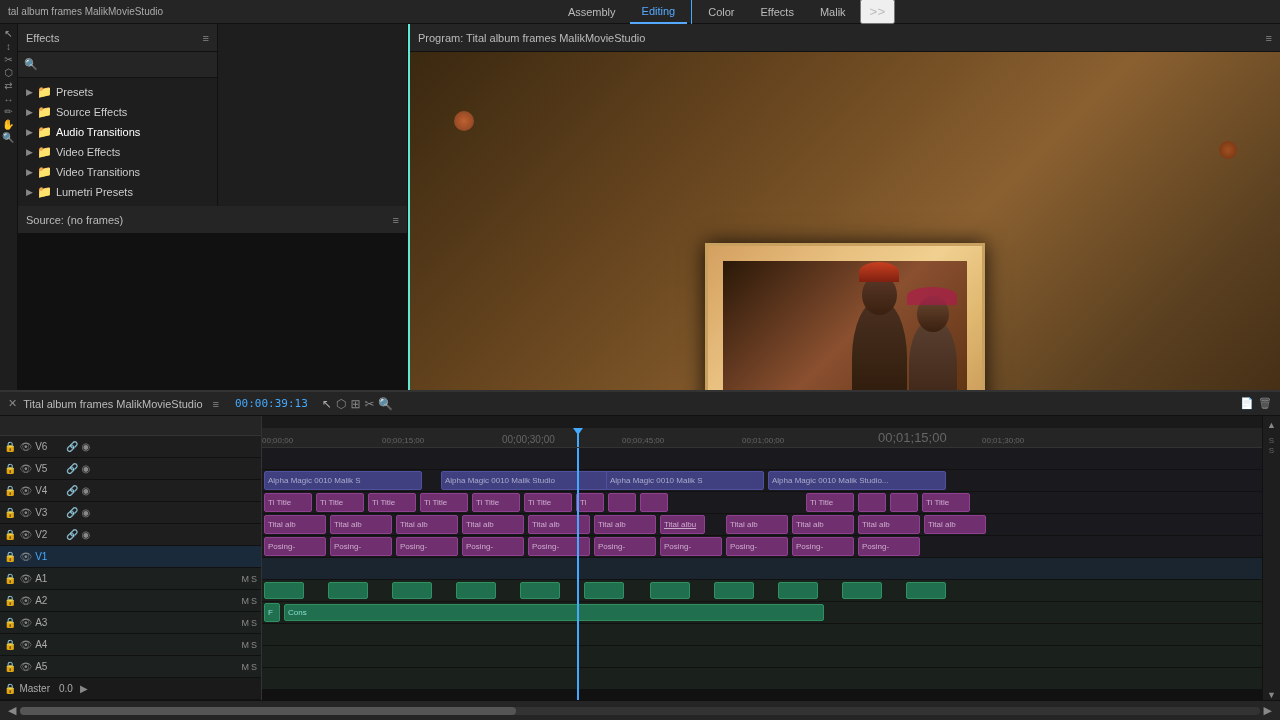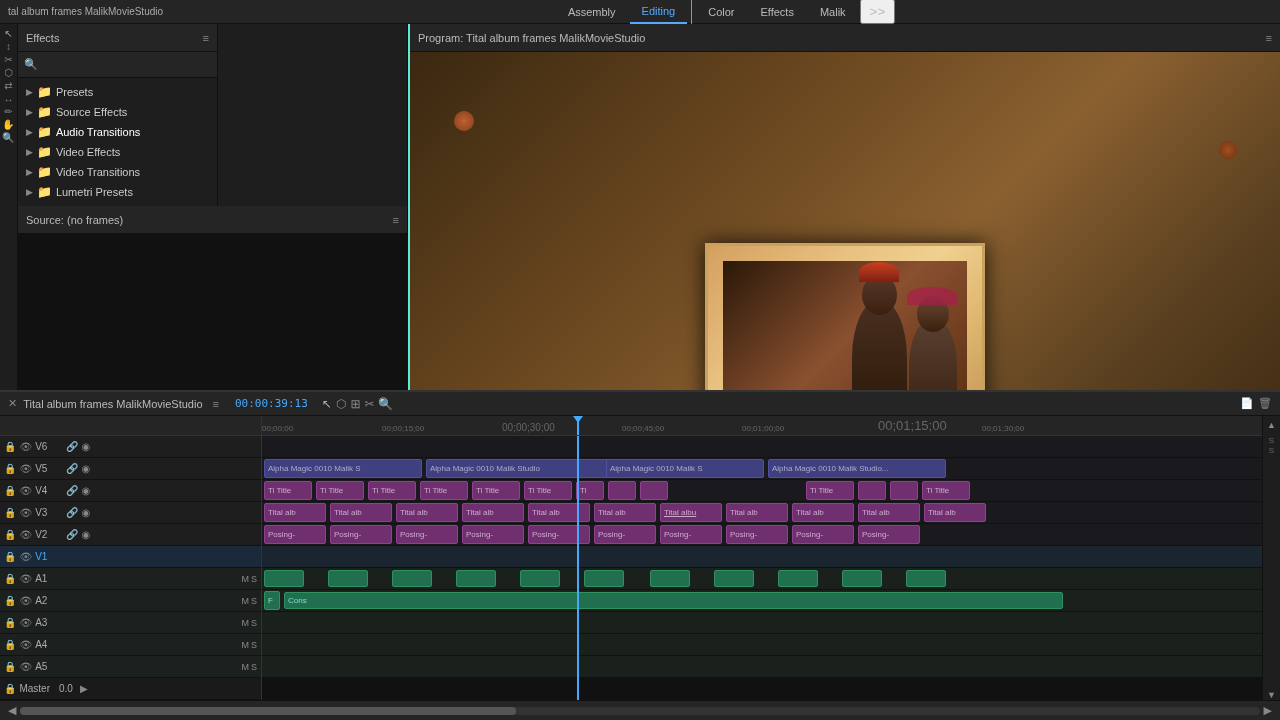--- a/index.html
+++ b/index.html
@@ -753,21 +753,21 @@
       </div>
 
       <div class="master-row">
         <span class="track-lock">🔒</span>
         <span class="track-name">Master</span>
         <span style="color:#aaa;font-size:10px;margin-left:6px;">0.0</span>
         <span style="margin-left:4px;color:#888;cursor:pointer;font-size:10px;">▶</span>
       </div>
     </div>
 
-    <div style="flex:1;overflow-x:auto;overflow-y:hidden;position:relative;">
+    <div style="flex:1;overflow-x:auto;overflow-y:hidden;position:relative;margin-top:12px;">
 
       <div style="height:20px;background:#252525;border-bottom:1px solid #333;position:relative;display:flex;align-items:flex-end;padding-bottom:2px;">
         <span style="position:absolute;left:0px;font-size:8px;color:#666;">00;00;00</span>
         <span style="position:absolute;left:120px;font-size:8px;color:#666;">00;00;15;00</span>
         <span style="position:absolute;left:240px;font-size:10px;color:#666;">00;00;30;00</span>
         <span style="position:absolute;left:360px;font-size:8px;color:#666;">00;00;45;00</span>
         <span style="position:absolute;left:480px;font-size:8px;color:#666;">00;01;00;00</span>
         <span style="position:absolute;left:616px;font-size:13px;color:#666;">00;01;15;00</span>
         <span style="position:absolute;left:720px;font-size:8px;color:#666;">00;01;30;00</span>
 
@@ -777,21 +777,21 @@
       </div>
 
       <div style="position:relative;">
 
         <div style="position:absolute;left:315px;top:0;width:2px;height:100%;background:#4af;z-index:10;pointer-events:none;"></div>
 
         <div class="track-lane video-lane"></div>
 
         <div class="track-lane video-lane">
           <div class="clip clip-v5" style="left:2px;width:158px;">Alpha Magic 0010 Malik S</div>
-          <div class="clip clip-v5" style="left:164px;width:183px;">Alpha Magic 0010 Malik Studio</div>
+          <div class="clip clip-v5" style="left:179px;width:183px;">Alpha Magic 0010 Malik Studio</div>
           <div class="clip clip-v5" style="left:344px;width:158px;">Alpha Magic 0010 Malik S</div>
           <div class="clip clip-v5" style="left:506px;width:178px;">Alpha Magic 0010 Malik Studio...</div>
         </div>
 
         <div class="track-lane video-lane">
           <div class="clip clip-v4" style="left:2px;width:48px;">Ti Title</div>
           <div class="clip clip-v4" style="left:54px;width:48px;">Ti Title</div>
           <div class="clip clip-v4" style="left:106px;width:48px;">Ti Title</div>
           <div class="clip clip-v4" style="left:158px;width:48px;">Ti Title</div>
           <div class="clip clip-v4" style="left:210px;width:48px;">Ti Title</div>
@@ -805,21 +805,21 @@
           <div class="clip clip-v4" style="left:660px;width:48px;">Ti Title</div>
         </div>
 
         <div class="track-lane video-lane">
           <div class="clip clip-v3" style="left:2px;width:62px;">Tital alb</div>
           <div class="clip clip-v3" style="left:68px;width:62px;">Tital alb</div>
           <div class="clip clip-v3" style="left:134px;width:62px;">Tital alb</div>
           <div class="clip clip-v3" style="left:200px;width:62px;">Tital alb</div>
           <div class="clip clip-v3" style="left:266px;width:62px;">Tital alb</div>
           <div class="clip clip-v3" style="left:332px;width:62px;">Tital alb</div>
-          <div class="clip clip-v3" style="left:398px;width:62px;text-decoration:underline;">Tital albu</div>
+          <div class="clip clip-v3" style="left:398px;width:45px;text-decoration:underline;">Tital albu</div>
           <div class="clip clip-v3" style="left:464px;width:62px;">Tital alb</div>
           <div class="clip clip-v3" style="left:530px;width:62px;">Tital alb</div>
           <div class="clip clip-v3" style="left:596px;width:62px;">Tital alb</div>
           <div class="clip clip-v3" style="left:662px;width:62px;">Tital alb</div>
         </div>
 
         <div class="track-lane video-lane">
           <div class="clip clip-v3" style="left:2px;width:62px;">Posing-</div>
           <div class="clip clip-v3" style="left:68px;width:62px;">Posing-</div>
           <div class="clip clip-v3" style="left:134px;width:62px;">Posing-</div>
@@ -844,21 +844,21 @@
           <div class="clip clip-audio" style="left:322px;width:40px;"></div>
           <div class="clip clip-audio" style="left:388px;width:40px;"></div>
           <div class="clip clip-audio" style="left:452px;width:40px;"></div>
           <div class="clip clip-audio" style="left:516px;width:40px;"></div>
           <div class="clip clip-audio" style="left:580px;width:40px;"></div>
           <div class="clip clip-audio" style="left:644px;width:40px;"></div>
         </div>
 
         <div class="track-lane audio-lane">
           <div class="clip clip-a2" style="left:2px;width:16px;background:#207050;">F</div>
-          <div class="clip clip-audio" style="left:22px;width:779px;background:#207050;">Cons</div>
+          <div class="clip clip-audio" style="left:22px;width:540px;background:#207050;">Cons</div>
         </div>
 
         <div class="track-lane audio-lane"></div>
 
         <div class="track-lane audio-lane"></div>
 
         <div class="track-lane audio-lane"></div>
 
         <div class="track-lane" style="height:22px;background:#111;border-bottom:1px solid #111;"></div>
       </div>

